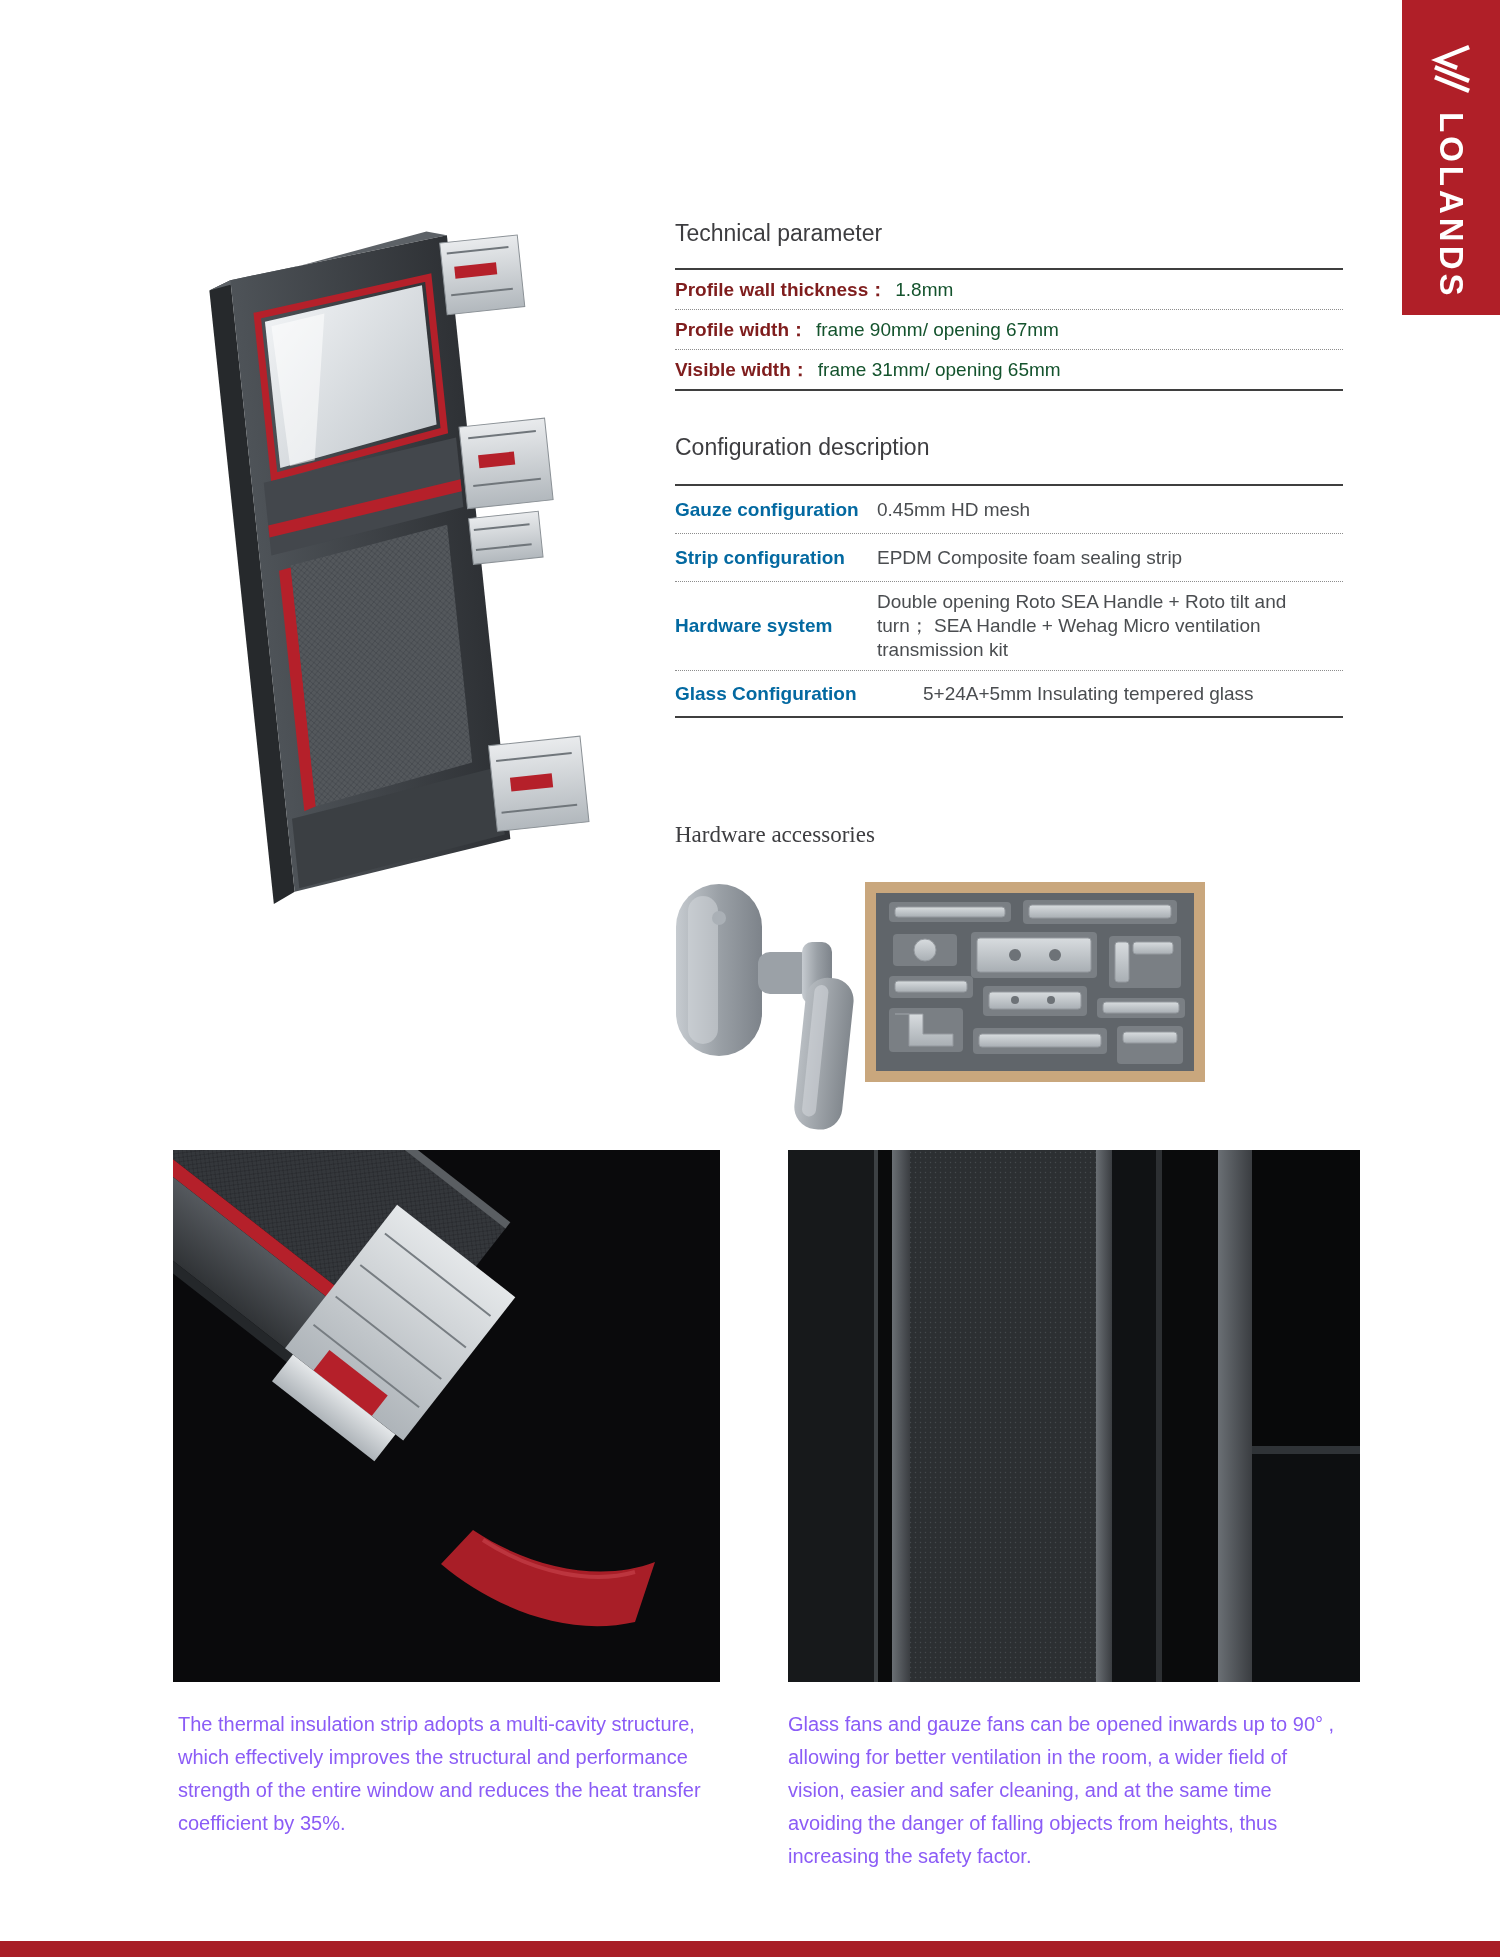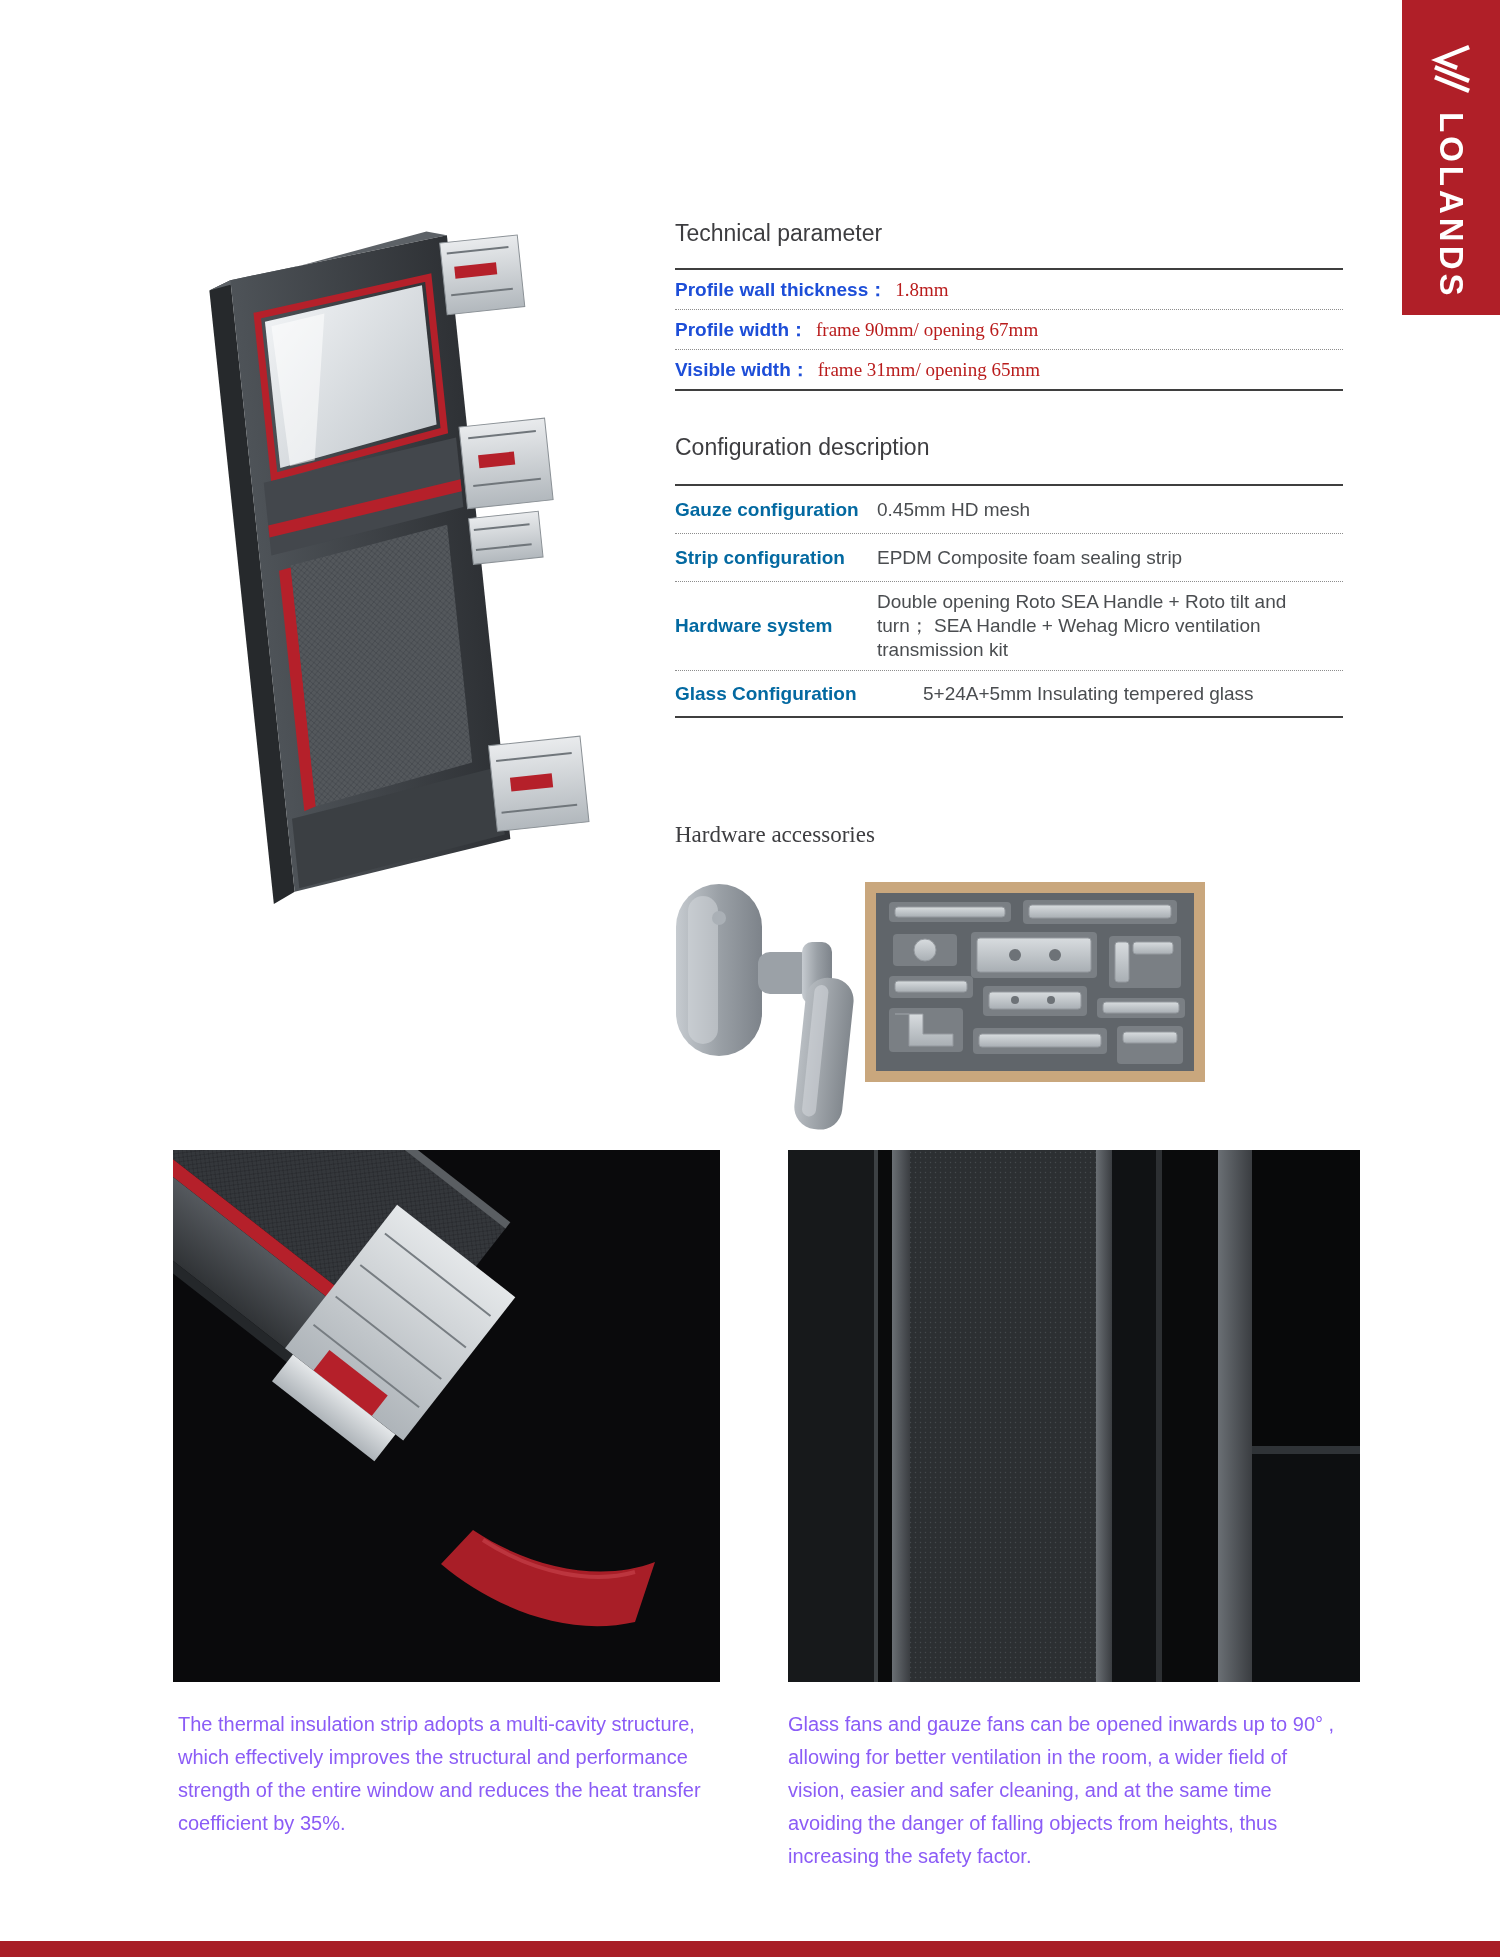--- a/index.html
+++ b/index.html
@@ -20,22 +20,22 @@
     color:#ffffff;font-size:33px;font-weight:600;letter-spacing:4px;white-space:nowrap;
   }
 
   
   .h-section{font-size:23px;font-weight:400;color:#3d3d40;margin:0;line-height:30px;}
 
   
   .t1{left:675px;top:268px;width:668px;border-top:2px solid #3f3f3f;border-bottom:2px solid #3f3f3f;}
   .t1-row{height:39px;display:flex;align-items:center;font-size:19px;}
   .t1-row + .t1-row{border-top:1px dotted #8d8d8d;}
-  .t1-label{font-weight:700;color:#1d4ed8;}
-  .t1-value{color:#b91c1c;margin-left:8px;font-family:Liberation Serif, serif;}
+  .t1-label{font-weight:700;color:#7f1d1d;}
+  .t1-value{color:#14532d;margin-left:8px;}
 
   
   .t2{left:675px;top:484px;width:668px;border-top:2px solid #3f3f3f;border-bottom:2px solid #3f3f3f;}
   .t2-row{display:flex;align-items:center;font-size:19px;}
   .t2-row + .t2-row{border-top:1px dotted #8d8d8d;}
   .t2-label{width:202px;flex:none;font-weight:700;color:#0369a1;line-height:24px;}
   .t2-value{color:#4a4d50;line-height:24px;width:466px;}
   .t2-row.r1,.t2-row.r2{height:47px;}
   .t2-row.r3{height:68px;}
   .t2-row.r4{height:88px;}

